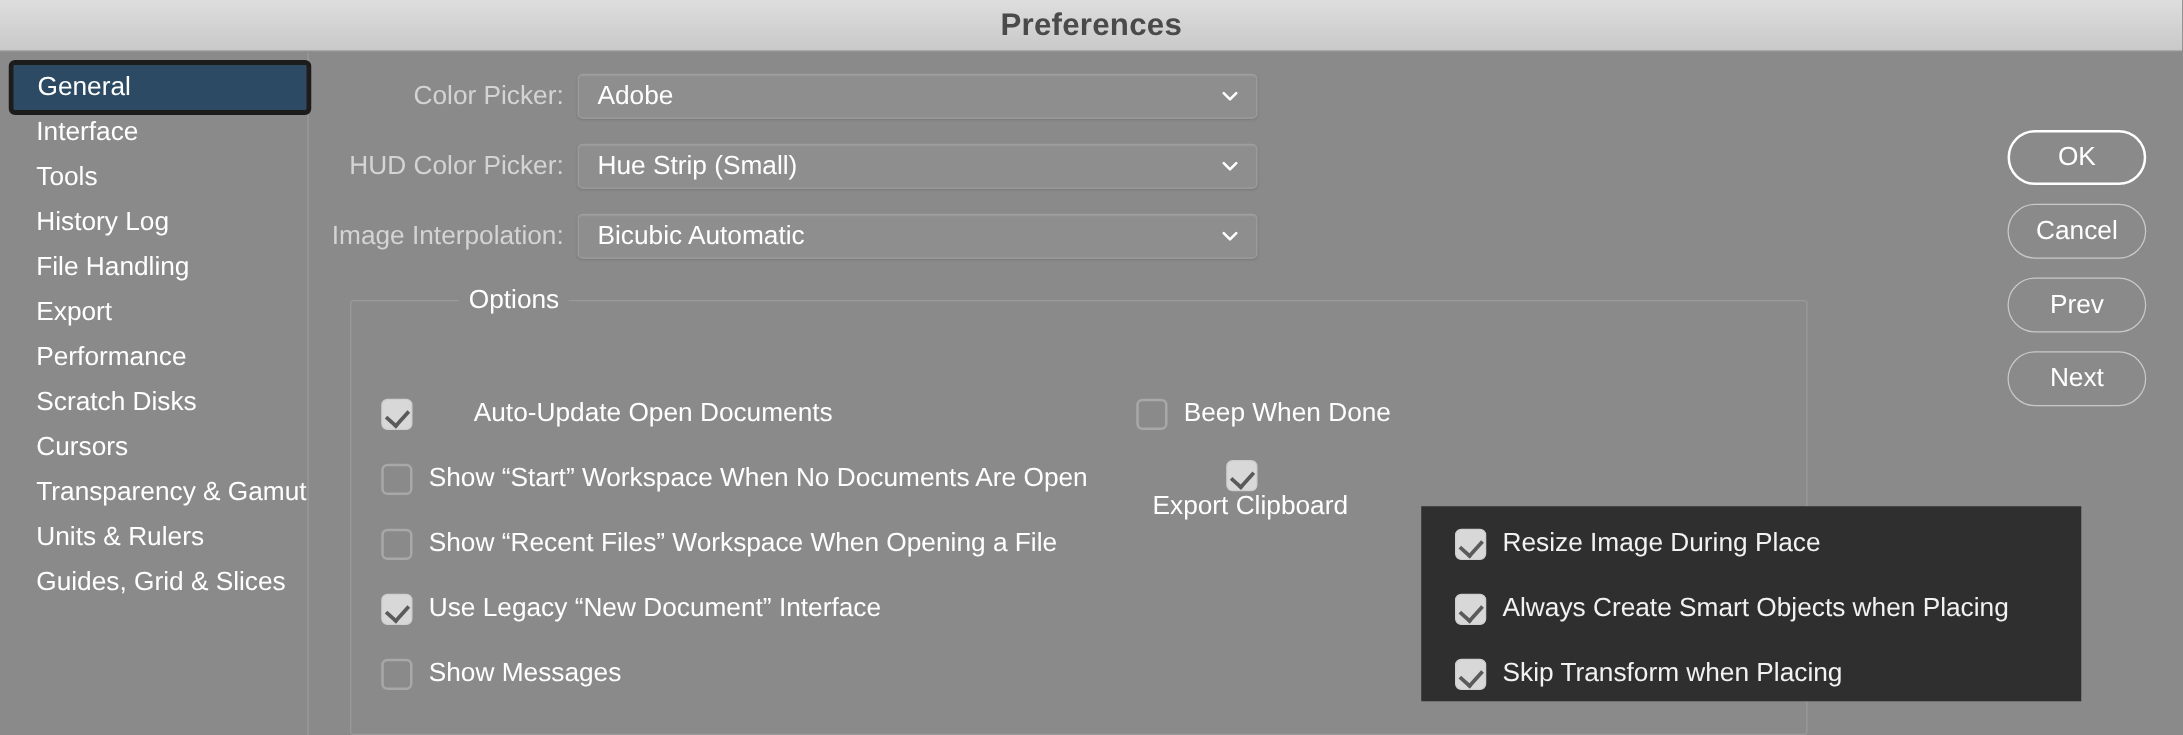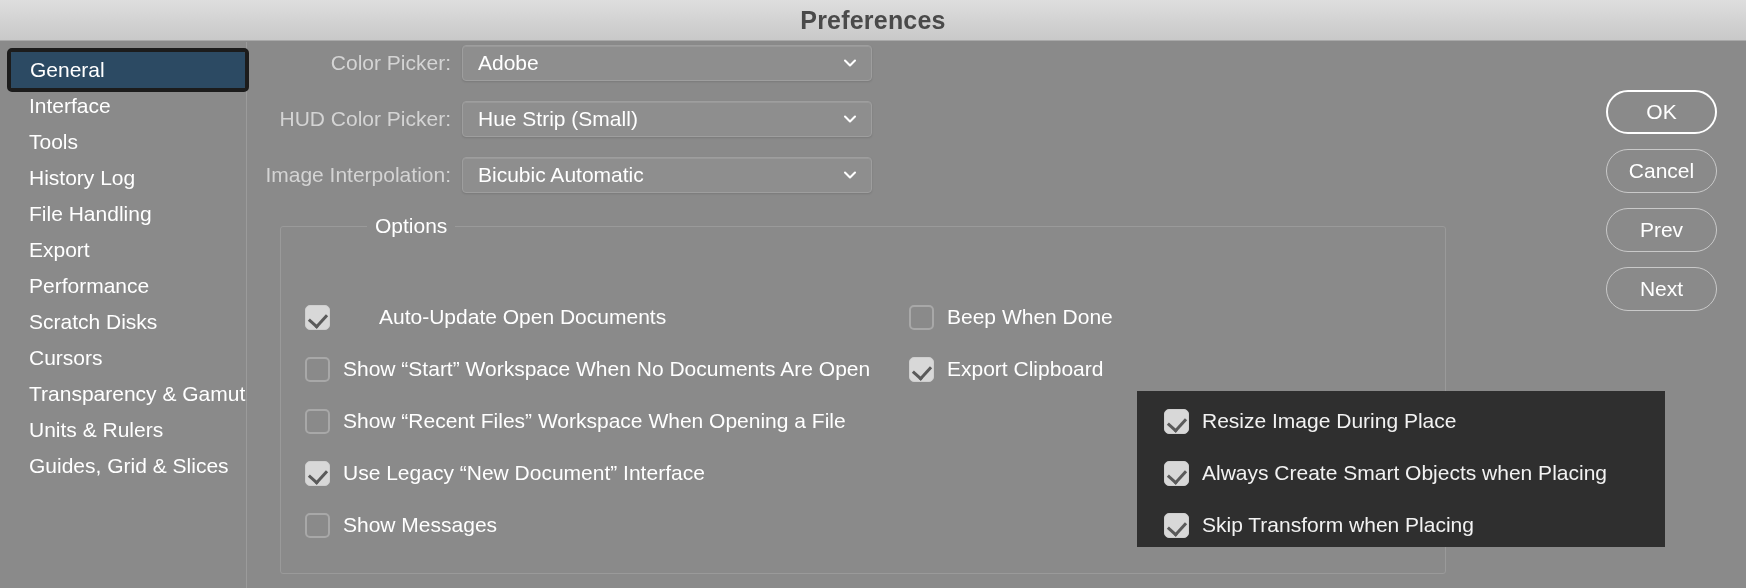--- a/index.html
+++ b/index.html
@@ -65,42 +65,42 @@
     margin: 0 1px;
     border-radius: 1px;
     height: 36px;
     z-index: 2;
   }
 
   
   .form-area {
     position: absolute;
     left: 248px;
-    top: 28px;
+    top: 42px;
     width: 1498px;
     height: 546px;
     border-radius: 20px;
   }
 
   .field-row {
     position: absolute;
     display: flex;
     align-items: center;
     height: 36px;
   }
   .field-label {
     color: #d4d4d4;
     font-size: 21px;
     text-align: right;
     width: 214px;
     padding-right: 11px;
     white-space: nowrap;
   }
   .select-box {
-    width: 410px;
+    width: 544px;
     height: 36px;
     background: #8e8e8e;
     border: 1px solid #9e9e9e;
     border-radius: 4px;
     box-shadow: 0 1px 0 rgba(255,255,255,0.10) inset, 0 1px 2px rgba(0,0,0,0.12);
     display: flex;
     align-items: center;
     padding: 0 12px 0 15px;
     position: relative;
   }
@@ -321,21 +321,21 @@
           <div class="checkrow" style="top: 283px; left: 24px;">
             <span class="checkbox unchecked"></span>
             <span class="label">Show Messages</span>
           </div>
         </div>
       <div id="opt-right">
           <div class="checkrow" style="top: 75px; left: 628px;">
             <span class="checkbox unchecked"></span>
             <span class="label">Beep When Done</span>
           </div>
-          <div class="checkrow" style="top: 127px; left: 628px;">
+          <div class="checkrow" style="top: 127px; left: 628px; flex-direction: column;">
             <span class="checkbox checked"></span>
             <span class="label">Export Clipboard</span>
           </div>
         </div>
     </div>
 
     <div class="dark-panel" id="dark-panel">
         <div class="checkrow" style="top: 15px; left: 27px;">
           <span class="checkbox checked"></span>
           <span class="label">Resize Image During Place</span>

